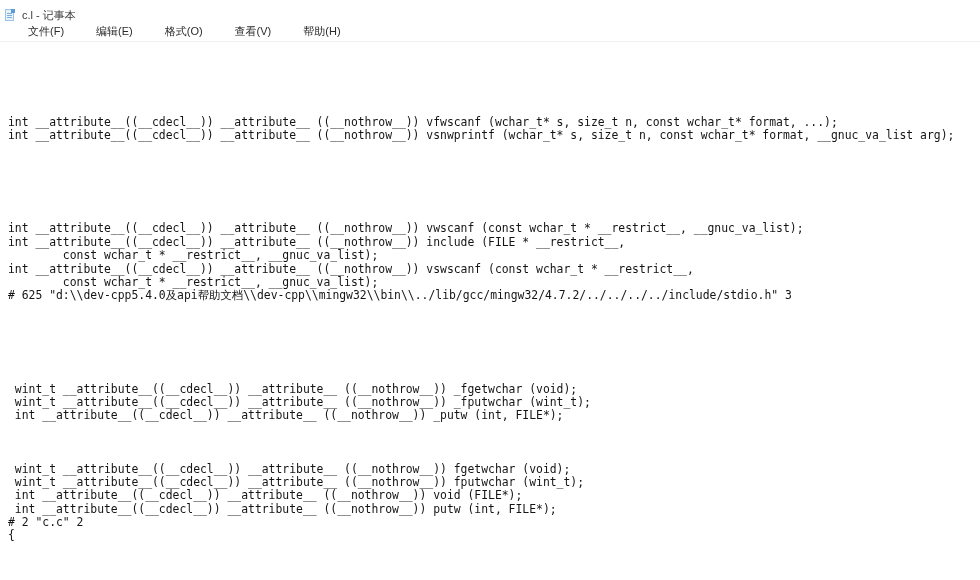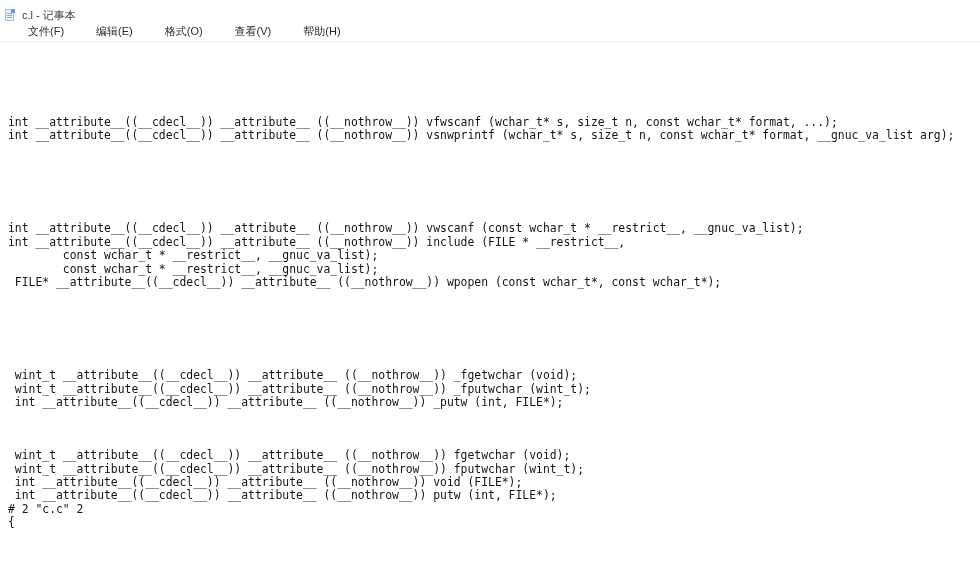--- a/index.html
+++ b/index.html
@@ -191,22 +191,23 @@
         <div class="code-line">int __attribute__((__cdecl__)) __attribute__ ((__nothrow__)) vsnwprintf (wchar_t* s, size_t n, const wchar_t* format, __gnuc_va_list arg);</div>
         <div class="code-line blank">&nbsp;</div>
         <div class="code-line blank">&nbsp;</div>
         <div class="code-line blank">&nbsp;</div>
         <div class="code-line blank">&nbsp;</div>
         <div class="code-line blank">&nbsp;</div>
         <div class="code-line blank">&nbsp;</div>
         <div class="code-line">int __attribute__((__cdecl__)) __attribute__ ((__nothrow__)) vwscanf (const wchar_t * __restrict__, __gnuc_va_list);</div>
         <div class="code-line">int __attribute__((__cdecl__)) __attribute__ ((__nothrow__)) include (FILE * __restrict__,</div>
         <div class="code-line">        const wchar_t * __restrict__, __gnuc_va_list);</div>
+        <div class="code-line">int __attribute__((__cdecl__)) __attribute__ ((__nothrow__)) vswscanf (const wchar_t * __restrict__,</div>
         <div class="code-line">        const wchar_t * __restrict__, __gnuc_va_list);</div>
-        <div class="code-line"> FILE* __attribute__((__cdecl__)) __attribute__ ((__nothrow__)) wpopen (const wchar_t*, const wchar_t*);</div>
+        <div class="code-line"># 625 "d:\\dev-cpp5.4.0及api帮助文档\\dev-cpp\\mingw32\\bin\\../lib/gcc/mingw32/4.7.2/../../../../include/stdio.h" 3</div>
         <div class="code-line blank">&nbsp;</div>
         <div class="code-line blank">&nbsp;</div>
         <div class="code-line blank">&nbsp;</div>
         <div class="code-line blank">&nbsp;</div>
         <div class="code-line blank">&nbsp;</div>
         <div class="code-line blank">&nbsp;</div>
         <div class="code-line"> wint_t __attribute__((__cdecl__)) __attribute__ ((__nothrow__)) _fgetwchar (void);</div>
         <div class="code-line"> wint_t __attribute__((__cdecl__)) __attribute__ ((__nothrow__)) _fputwchar (wint_t);</div>
         <div class="code-line"> int __attribute__((__cdecl__)) __attribute__ ((__nothrow__)) _putw (int, FILE*);</div>
         <div class="code-line blank">&nbsp;</div>

